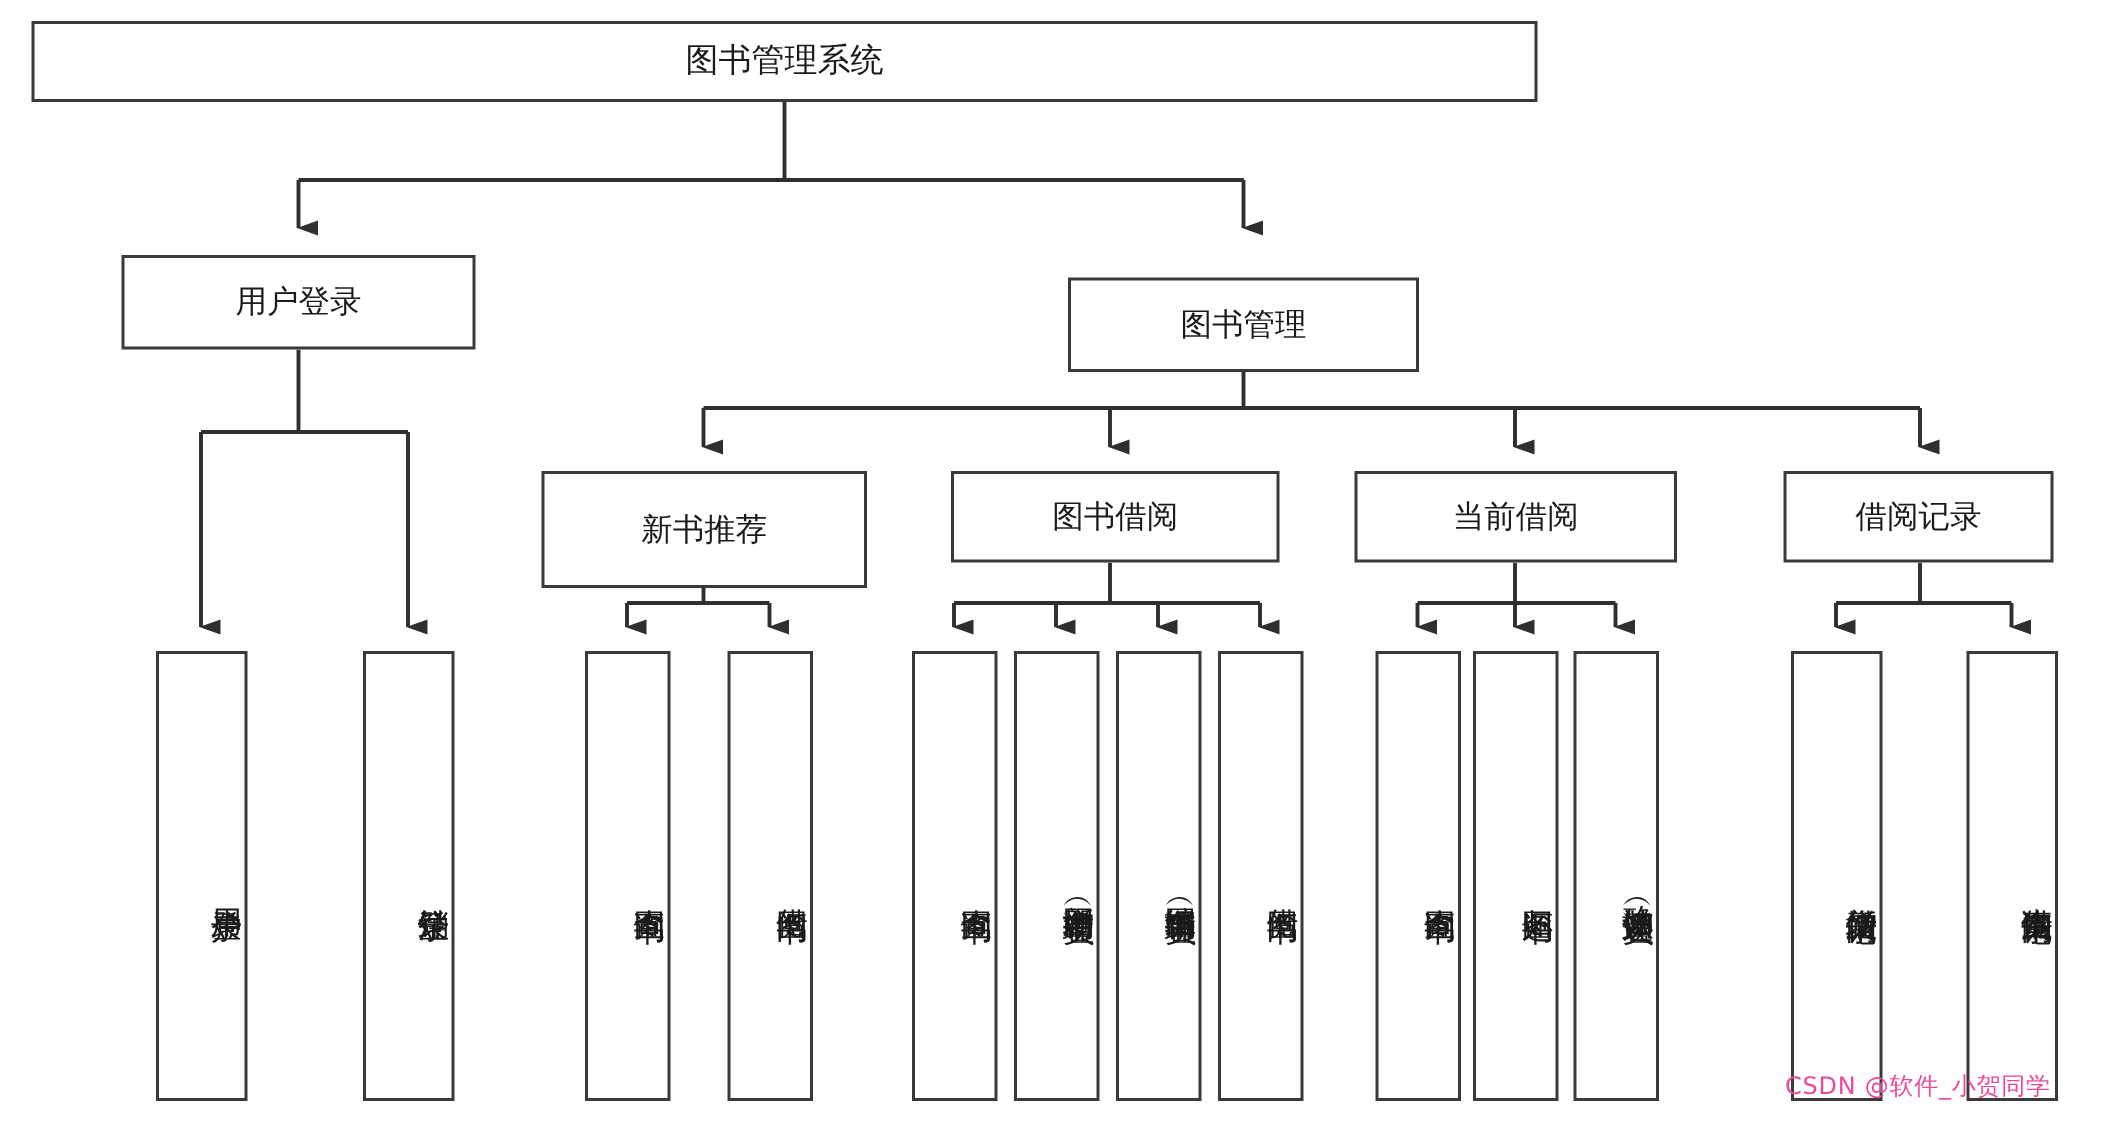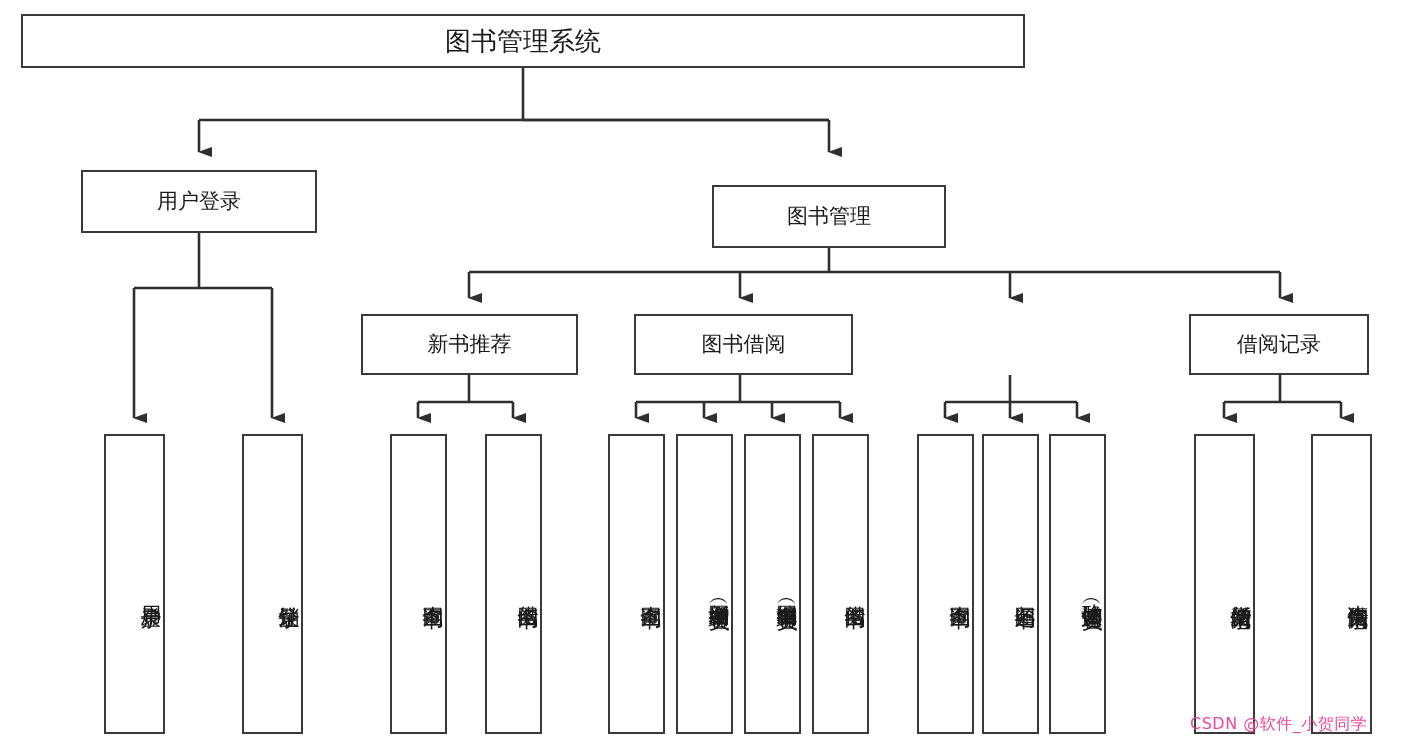--- a/index.html
+++ b/index.html
@@ -36,21 +36,21 @@
     align-items: center;
     justify-content: center;
     text-align: center;
     color: #1a1a1a;
     line-height: 1.18;
   }
   .node.horiz {
     font-size: 21px;
   }
   .node.root {
-    font-size: 26px;
+    font-size: 22px;
   }
   .node.vert {
     writing-mode: vertical-rl;
     text-orientation: upright;
     font-size: 21px;
     letter-spacing: 1px;
     padding-top: 14px;
     align-items: flex-start;
     justify-content: center;
   }
@@ -131,28 +131,31 @@
   </div>
 
   <div class="node horiz" style="left:81px; top:170px; width:236px; height:63px;">
     <span class="label">用户登录</span>
   </div>
 
   <div class="node horiz" style="left:712px; top:170px; width:234px; height:63px;margin-top:15px;">
     <span class="label">图书管理</span>
   </div>
 
-  <div class="node horiz" style="left:361px; top:314px; width:217px; height:61px;">
+  <div class="node horiz" style="left:361px; top:314px; width:217px; height:78px;">
     <span class="label">新书推荐</span>
   </div>
 
   <div class="node horiz" style="left:634px; top:314px; width:219px; height:61px;">
     <span class="label">图书借阅</span>
   </div>
 
+  <div class="node horiz" style="left:903px; top:314px; width:215px; height:61px;">
+    <span class="label">当前借阅</span>
+  </div>
 
   <div class="node horiz" style="left:1189px; top:314px; width:180px; height:61px;">
     <span class="label">借阅记录</span>
   </div>
 
   <div class="node vert" style="left:104px; top:434px; width:61px; height:300px;">
     <span class="label">用户登录</span>
   </div>
 
   <div class="node vert" style="left:242px; top:434px; width:61px; height:300px;">

